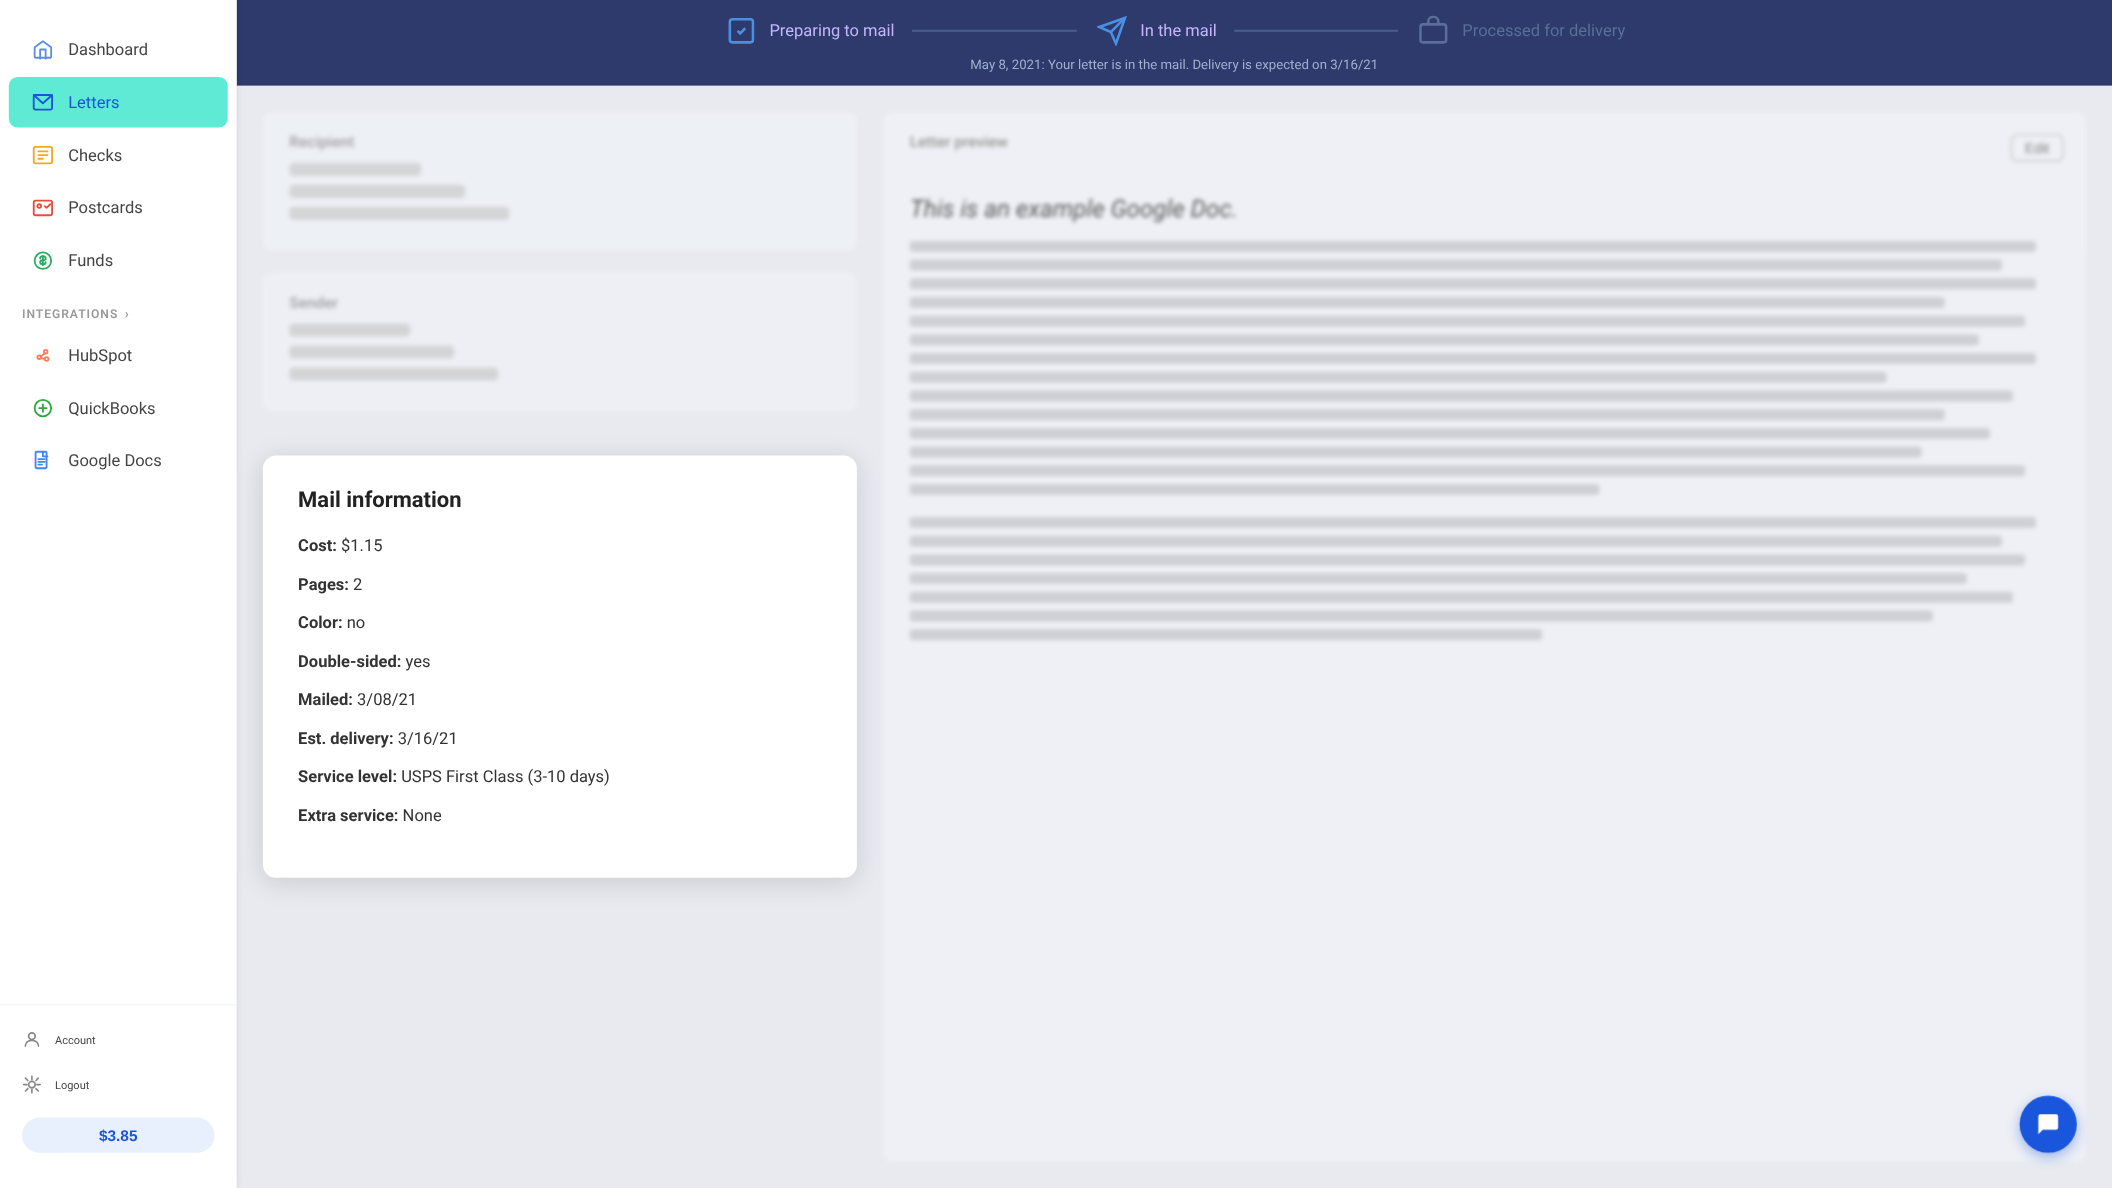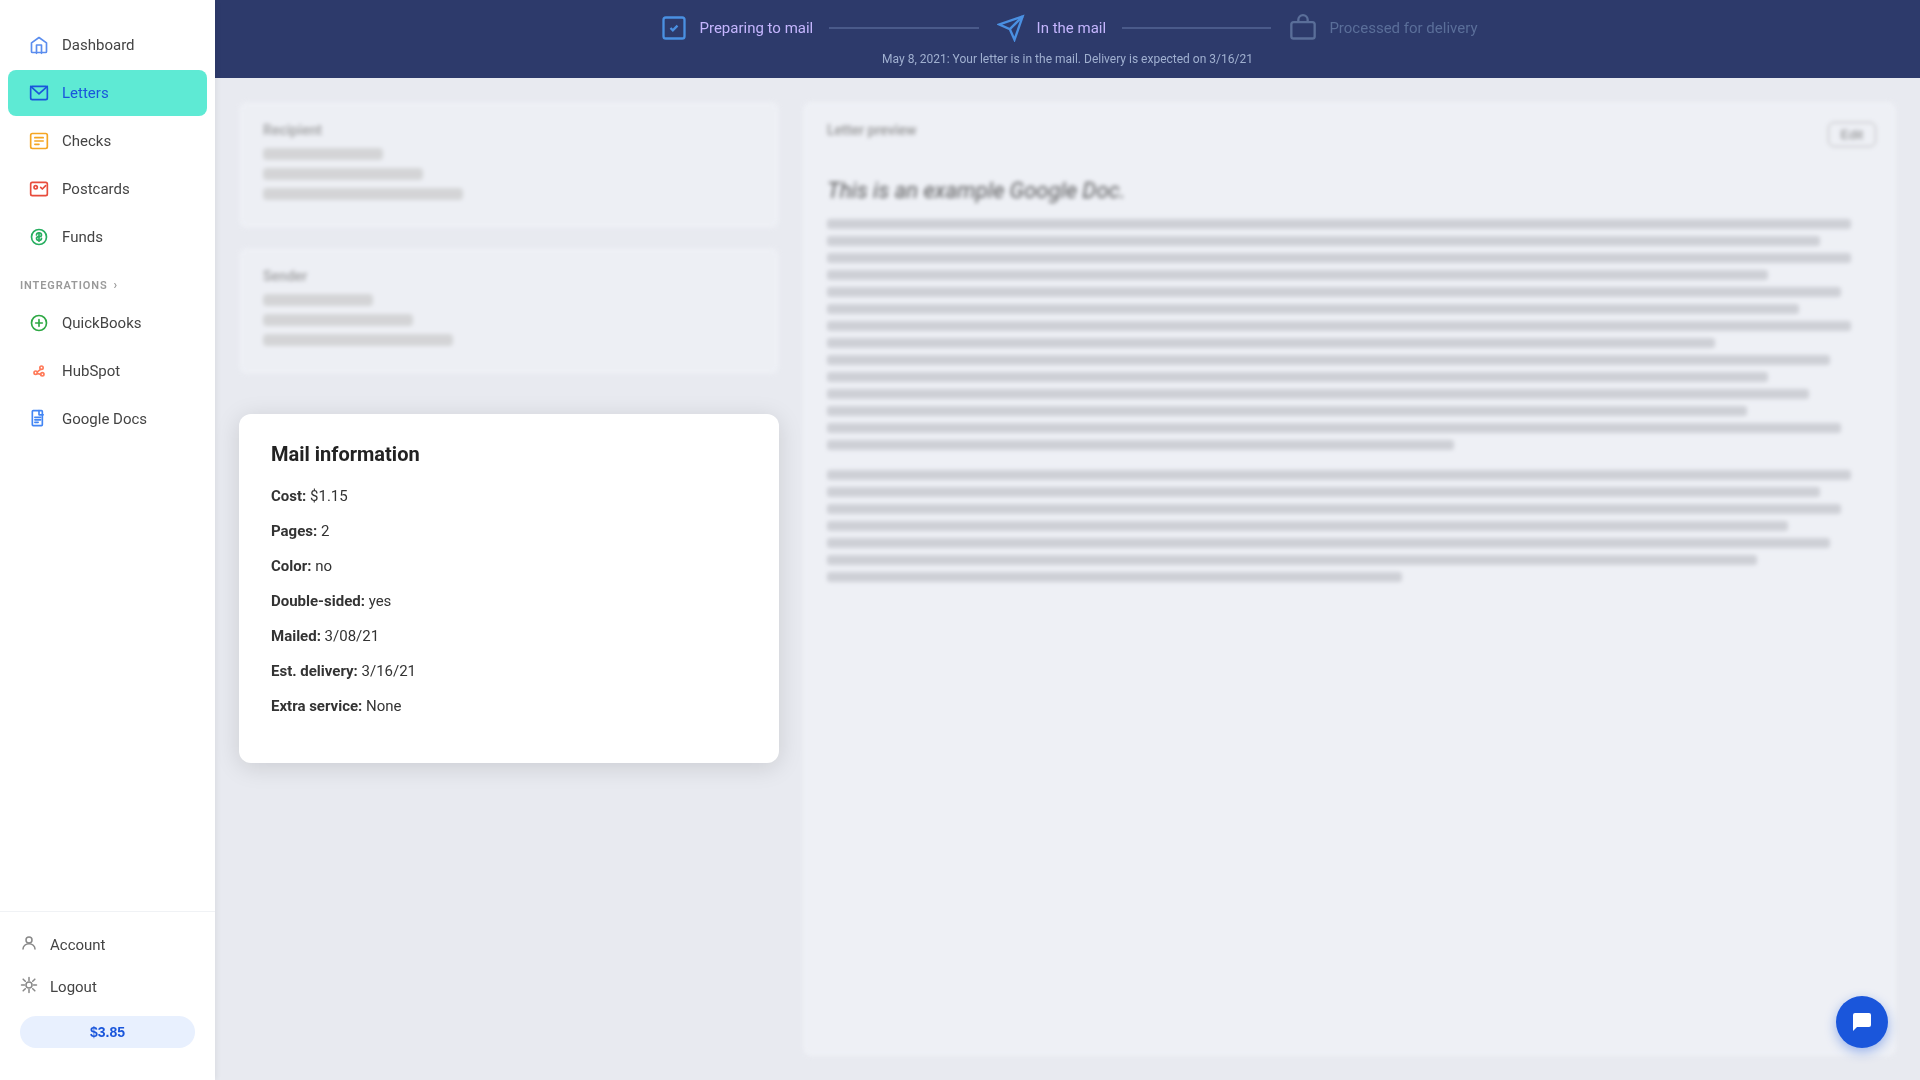--- a/index.html
+++ b/index.html
@@ -48,21 +48,21 @@
       padding: 12px 8px 8px 8px;
       border-top: 1px solid #f0f2f5;
     }
     .sidebar-bottom-item {
       display: flex;
       align-items: center;
       gap: 12px;
       padding: 10px 12px;
       cursor: pointer;
       border-radius: 8px;
-      font-size: 15px;
+      font-size: 10px;
       color: #444;
     }
     .balance-btn {
       margin: 8px 12px 4px 12px;
       background: #e8f0fe;
       color: #1a56db;
       border: none;
       border-radius: 20px;
       padding: 8px 16px;
       font-size: 14px;
@@ -318,40 +318,40 @@
       </span>
       <span>Funds</span>
     </div>
 
     <div class="sidebar-section-label">
       <span>INTEGRATIONS</span>
       <span style="font-size:12px; margin-left:2px;">›</span>
     </div>
 
     <div class="sidebar-item">
-      <span class="icon icon-quickbooks">
-        <svg width="20" height="20" viewBox="0 0 24 24" fill="none" stroke="#2ea844" stroke-width="2" stroke-linecap="round" stroke-linejoin="round">
-            <circle cx="12" cy="12" r="9"></circle>
-            <path d="M8 12h8M12 8v8"></path>
-          </svg>
-      </span>
-      <span>QuickBooks</span>
-    </div>
-
-    <div class="sidebar-item">
       <span class="icon icon-hubspot">
         <svg width="20" height="20" viewBox="0 0 24 24" fill="none" stroke="#ff7a59" stroke-width="2" stroke-linecap="round" stroke-linejoin="round">
             <circle cx="15" cy="8" r="2"></circle>
             <circle cx="8" cy="14" r="2"></circle>
             <circle cx="16" cy="16" r="2"></circle>
             <line x1="10" y1="13" x2="14" y2="10"></line>
             <line x1="10" y1="15" x2="14" y2="16"></line>
           </svg>
       </span>
       <span>HubSpot</span>
+    </div>
+
+    <div class="sidebar-item">
+      <span class="icon icon-quickbooks">
+        <svg width="20" height="20" viewBox="0 0 24 24" fill="none" stroke="#2ea844" stroke-width="2" stroke-linecap="round" stroke-linejoin="round">
+            <circle cx="12" cy="12" r="9"></circle>
+            <path d="M8 12h8M12 8v8"></path>
+          </svg>
+      </span>
+      <span>QuickBooks</span>
     </div>
 
     <div class="sidebar-item">
       <span class="icon icon-googledocs">
         <svg width="20" height="20" viewBox="0 0 24 24" fill="none" stroke="#4285f4" stroke-width="2" stroke-linecap="round" stroke-linejoin="round">
             <rect x="4" y="2" width="12" height="18" rx="1"></rect>
             <path d="M12 2v5h5"></path>
             <line x1="7" y1="10" x2="14" y2="10"></line>
             <line x1="7" y1="13" x2="14" y2="13"></line>
             <line x1="7" y1="16" x2="11" y2="16"></line>
@@ -454,20 +454,23 @@
           <span class="label">Color: </span><span class="value">no</span>
         </div>
         <div class="mail-info-row">
           <span class="label">Double-sided: </span><span class="value">yes</span>
         </div>
         <div class="mail-info-row">
           <span class="label">Mailed: </span><span class="value">3/08/21</span>
         </div>
         <div class="mail-info-row">
           <span class="label">Est. delivery: </span><span class="value">3/16/21</span>
+        </div>
+        <div class="mail-info-row">
+          <span class="label">Service level: </span><span class="value">USPS First Class (3-10 days)</span>
         </div>
         <div class="mail-info-row">
           <span class="label">Extra service: </span><span class="value">None</span>
         </div>
       </div>
     </div>
 
     <div class="right-panel">
       <div class="preview-title">Letter preview</div>
       <button class="preview-edit-btn">Edit</button>

